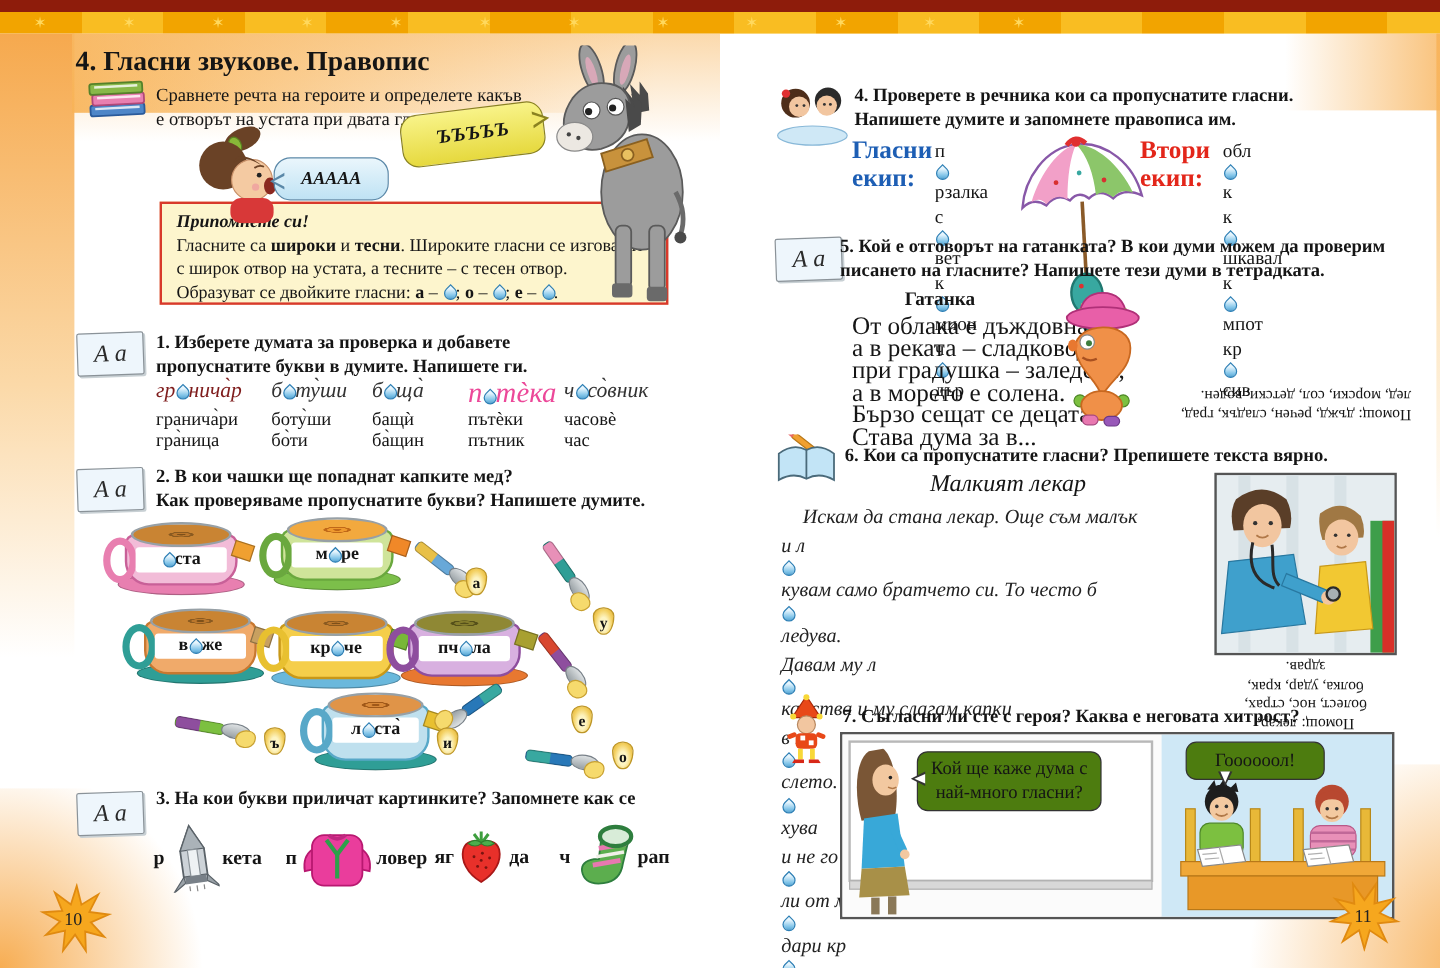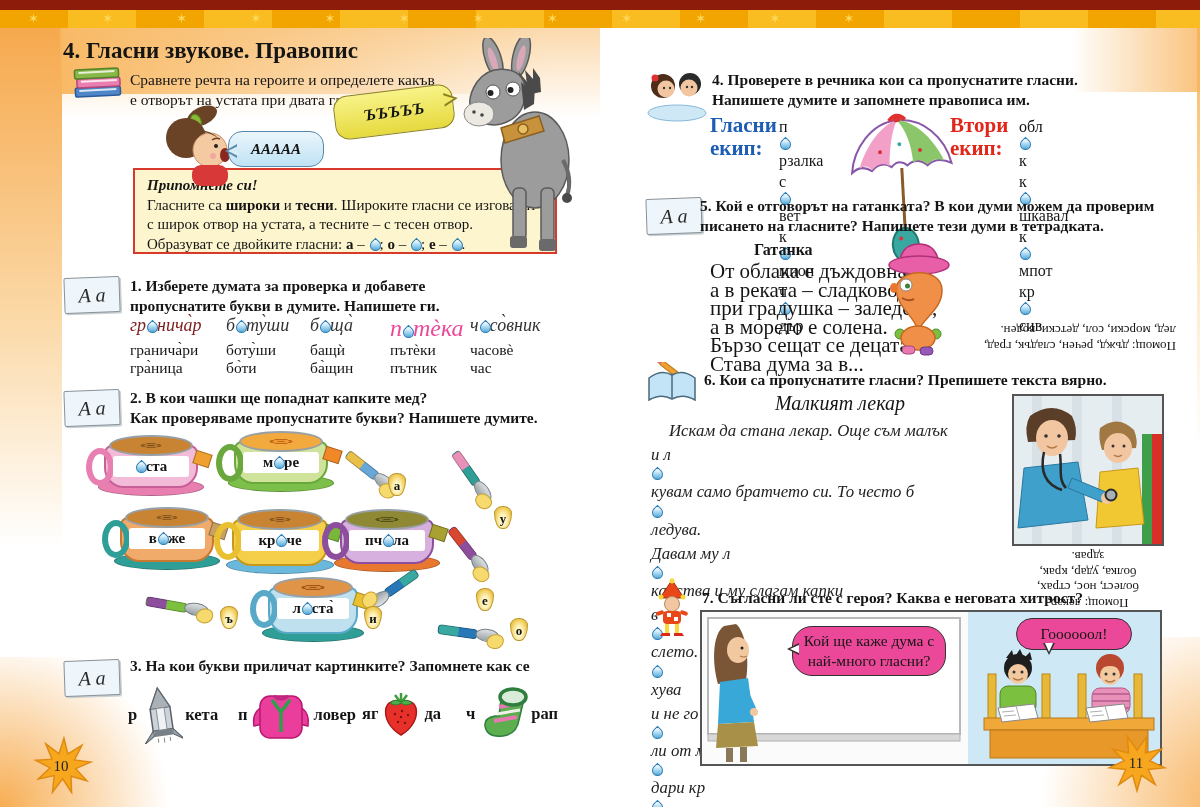--- a/index.html
+++ b/index.html
@@ -37,21 +37,21 @@
 
   
   .bubble{position:absolute;border-radius:14px;display:flex;flex-direction:column;align-items:center;
           justify-content:center;text-align:center;}
   .bub-girl{background:linear-gradient(#eaf6fc,#bfe2f4);border:1.6px solid #5a88a8;}
   .bub-girl::before{content:"";position:absolute;left:-11px;bottom:8px;border:7px solid transparent;border-right:12px solid #5a88a8;}
   .bub-girl::after{content:"";position:absolute;left:-6px;bottom:10px;border:5px solid transparent;border-right:10px solid #d6edf8;}
   .bub-donkey{background:linear-gradient(#f8f388,#e6d93e);border:1.6px solid #8a8220;transform:rotate(-7deg);}
   .bub-donkey::before{content:"";position:absolute;right:-13px;top:8px;border:7px solid transparent;border-left:14px solid #8a8220;}
   .bub-donkey::after{content:"";position:absolute;right:-7px;top:10px;border:5px solid transparent;border-left:11px solid #f2e96a;}
-  .bub-comic{background:#ec4899;border:1.6px solid #333;border-radius:20px;margin-left:28px;}
+  .bub-comic{background:#4d7c0f;border:1.6px solid #333;border-radius:9px;}
   .tail-dl::before{content:"";position:absolute;left:26px;bottom:-12px;border:6px solid transparent;border-top:12px solid #333;}
   .tail-dl::after{content:"";position:absolute;left:28px;bottom:-7px;border:4px solid transparent;border-top:9px solid #fff;}
   .tail-lft::before{content:"";position:absolute;left:-12px;top:16px;border:6px solid transparent;border-right:12px solid #333;}
   .tail-lft::after{content:"";position:absolute;left:-7px;top:18px;border:4px solid transparent;border-right:9px solid #fff;}
 
   
   .aa{width:54px;height:34px;background:#eef6fc;border:1.5px solid #8a9298;border-radius:2px;
       transform:rotate(-2deg);display:flex;align-items:center;justify-content:center;
       font-style:italic;font-size:20px;color:#2a2a2a;box-shadow:1.5px 1.5px 0 #c8d0d4;}
 

